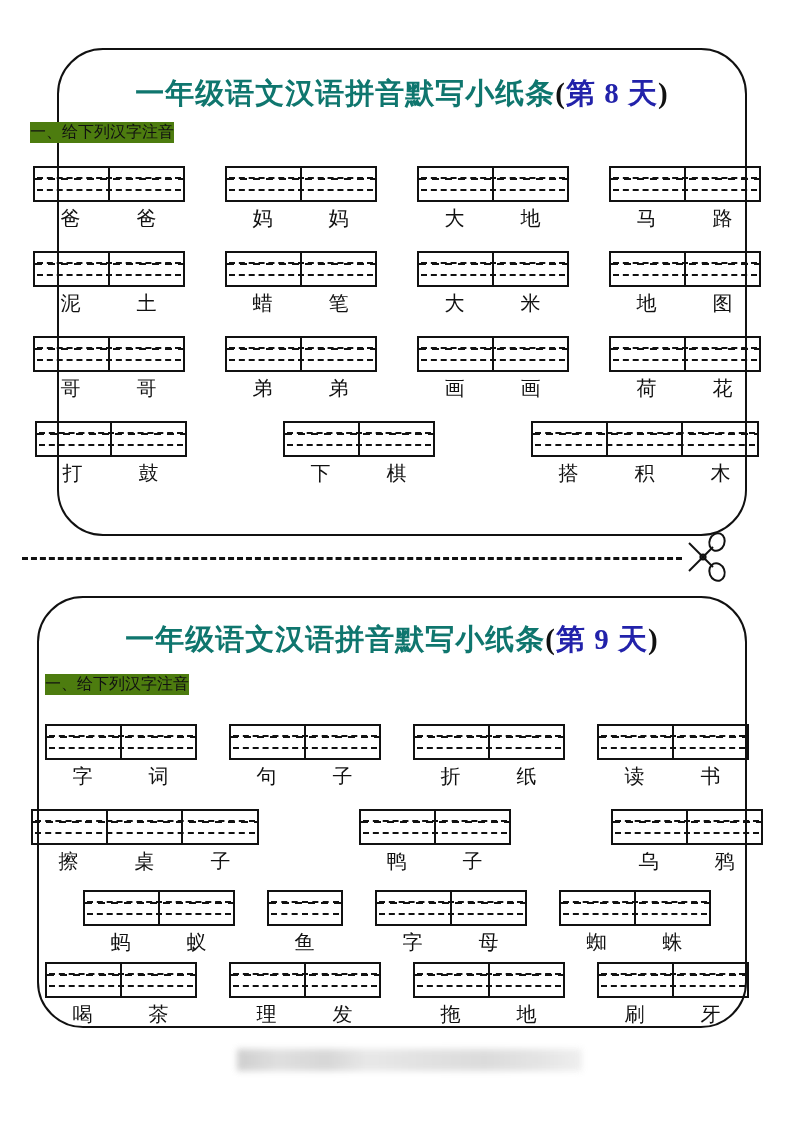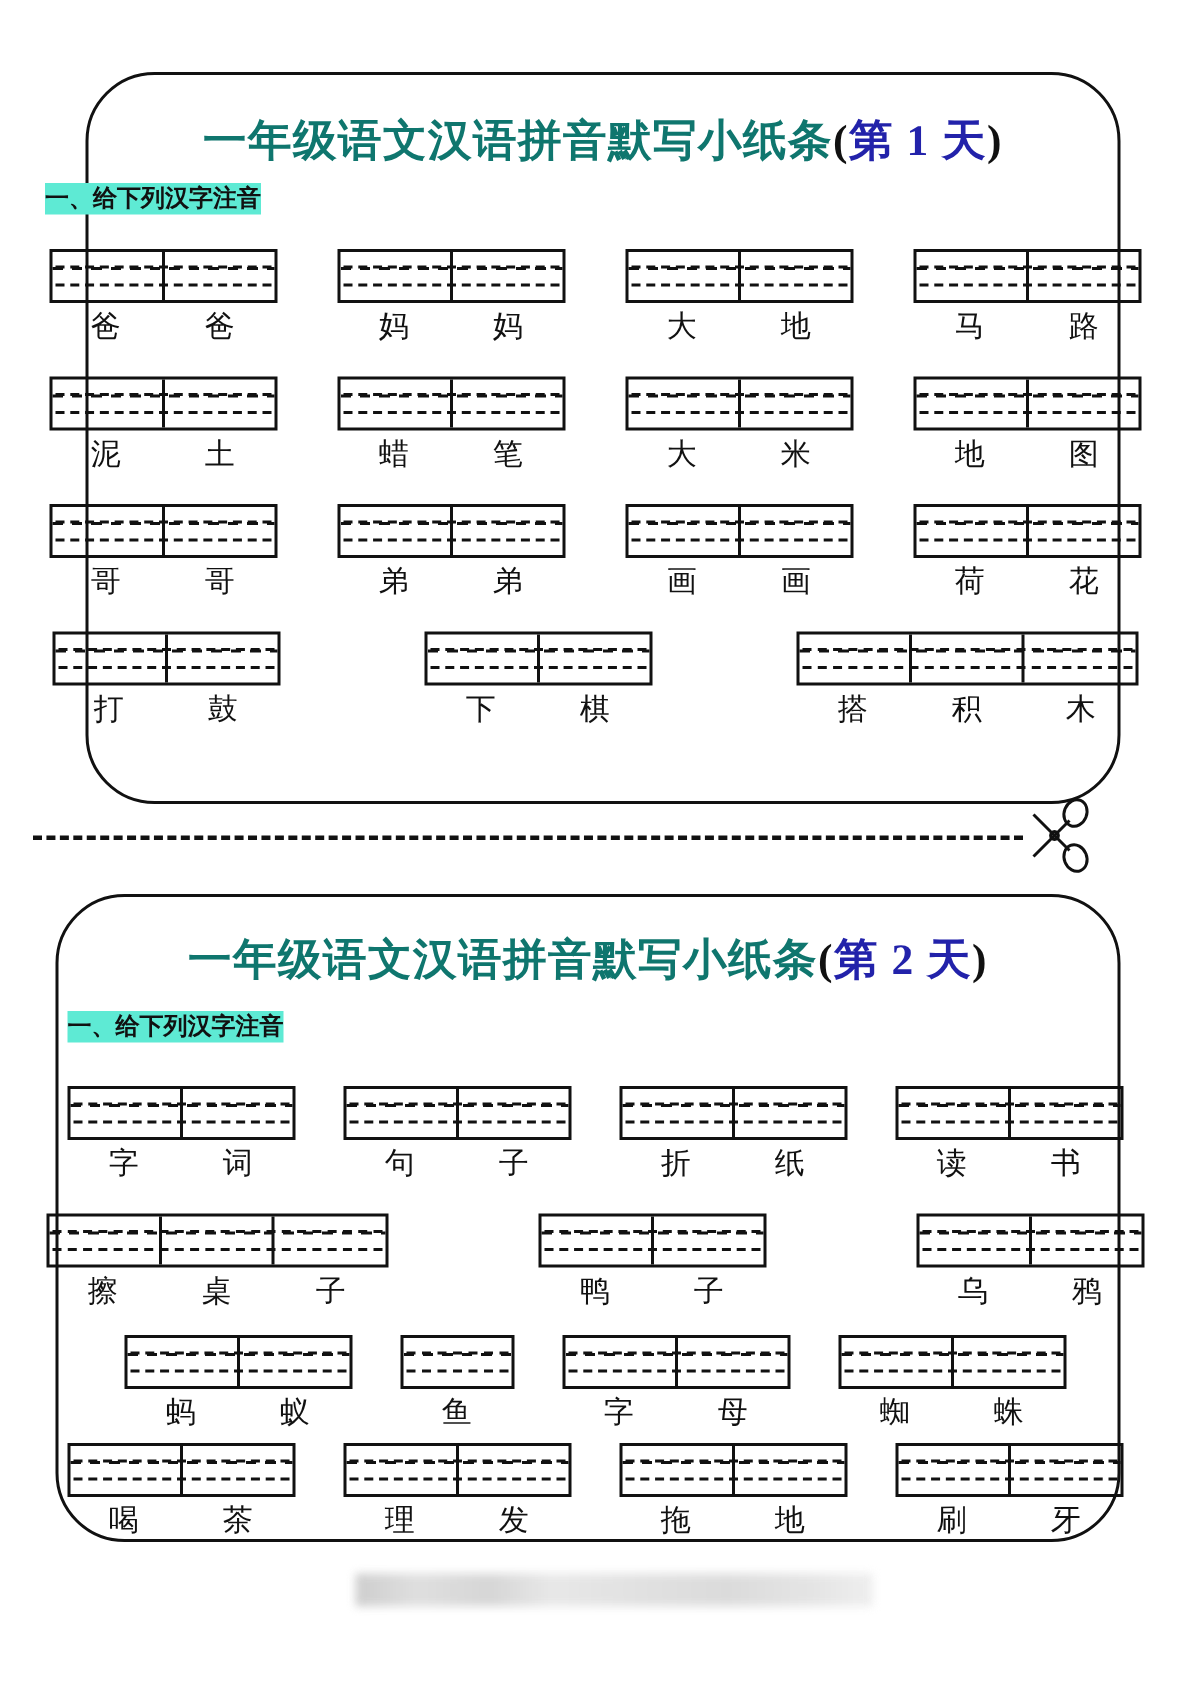--- a/index.html
+++ b/index.html
@@ -43,26 +43,26 @@
   #panel-day2 .panel-title { top: 22px; }
   .t-black { color: #0f766e; }
   .t-red   { color: #0f766e; }
   .t-blue  { color: #2222aa; }
   .t-paren { color: #111111; }
 
   
   .section-heading {
     position: absolute;
     font-size: 16px;
-    font-weight: bold;
+    font-weight: normal;
     color: #111111;
     white-space: nowrap;
     font-family: "Liberation Sans", "DejaVu Sans", sans-serif;
     z-index: 4;
-    background: #5eead4;
+    background: #4d7c0f;
   }
   #heading-day1 { left: 30px; top: 122px; }
   #heading-day2 { left: 45px; top: 674px; }
 
   
   .row {
     position: absolute;
     left: 0;
     right: 0;
     display: flex;
@@ -154,21 +154,21 @@
       #e2e2e2 88%, #ededed 100%);
     filter: blur(3px);
     opacity: 0.9;
   }
 </style>
 </head>
 <body>
 
 <div class="panel" id="panel-day1">
   <div class="panel-title">
-    <span class="t-black">一年级语文汉语</span><span class="t-red">拼音默写小纸条</span><span class="t-paren">(</span><span class="t-blue">第 1 天</span><span class="t-paren">)</span>
+    <span class="t-black">一年级语文汉语</span><span class="t-red">拼音默写小纸条</span><span class="t-paren">(</span><span class="t-blue">第 8 天</span><span class="t-paren">)</span>
   </div>
 </div>
 
 <div class="section-heading" id="heading-day1">一、给下列汉字注音</div>
 
 <div class="row" id="d1r0" style="top: 166px; gap: 40px;">
     <div class="group">
       <div class="pinyin-box" style="width: 152px;">
         <div class="cell"></div>
         <div class="cell"></div>
@@ -336,21 +336,21 @@
       <ellipse cx="33" cy="41" rx="7.5" ry="9" transform="rotate(-22 33 41)"></ellipse>
       <path d="M5 40 L29 16"></path>
       <path d="M5 12 L29 36"></path>
       <circle cx="19" cy="26" r="2.6"></circle>
     </g>
   </svg>
 </div>
 
 <div class="panel" id="panel-day2">
   <div class="panel-title">
-    <span class="t-black">一年级语文汉语</span><span class="t-red">拼音默写小纸条</span><span class="t-paren">(</span><span class="t-blue">第 2 天</span><span class="t-paren">)</span>
+    <span class="t-black">一年级语文汉语</span><span class="t-red">拼音默写小纸条</span><span class="t-paren">(</span><span class="t-blue">第 9 天</span><span class="t-paren">)</span>
   </div>
 </div>
 
 <div class="section-heading" id="heading-day2">一、给下列汉字注音</div>
 
 <div class="row" id="d2r0" style="top: 724px; gap: 32px;">
     <div class="group">
       <div class="pinyin-box" style="width: 152px;">
         <div class="cell"></div>
         <div class="cell"></div>

